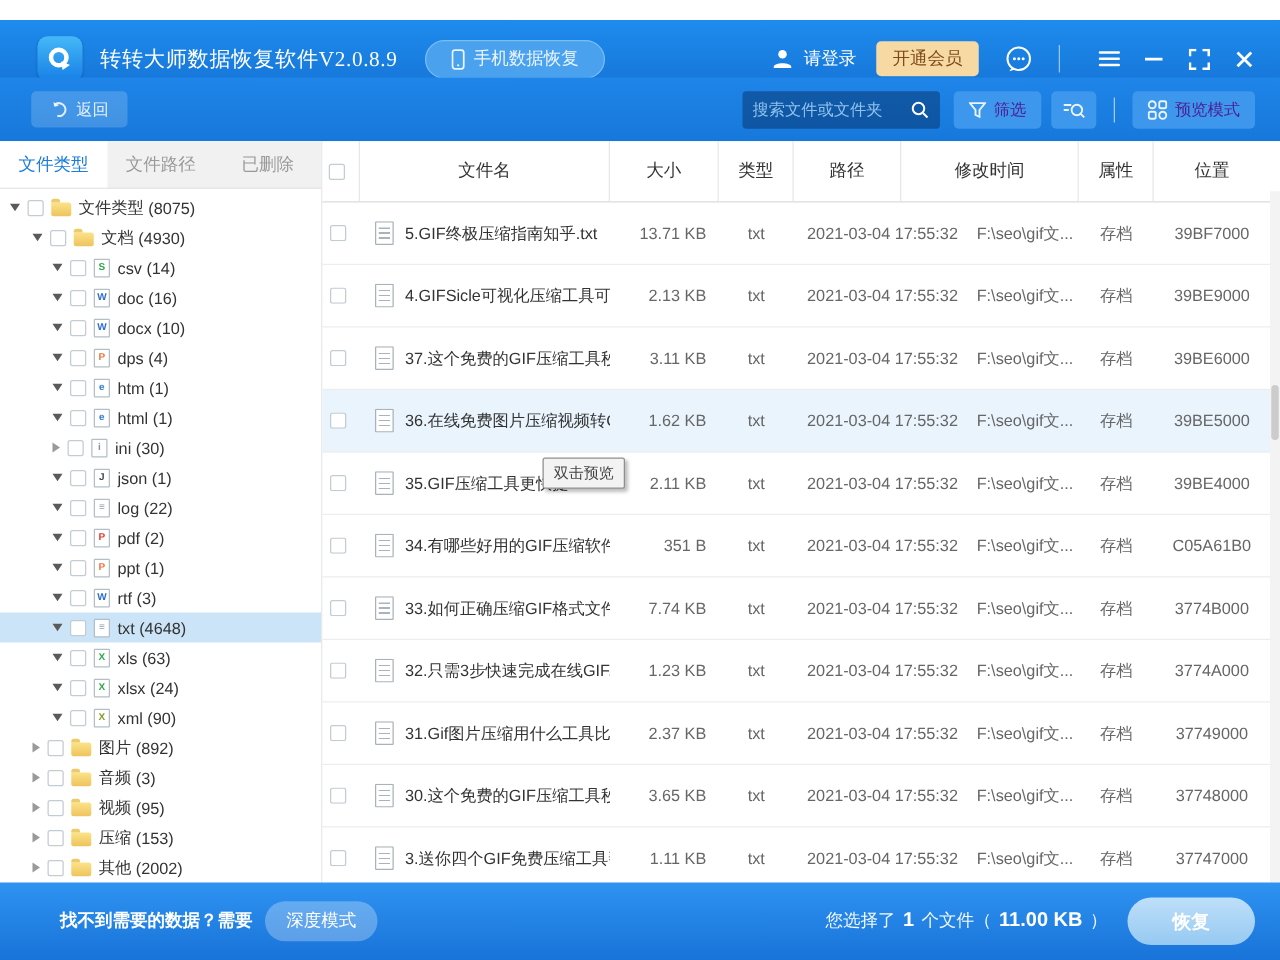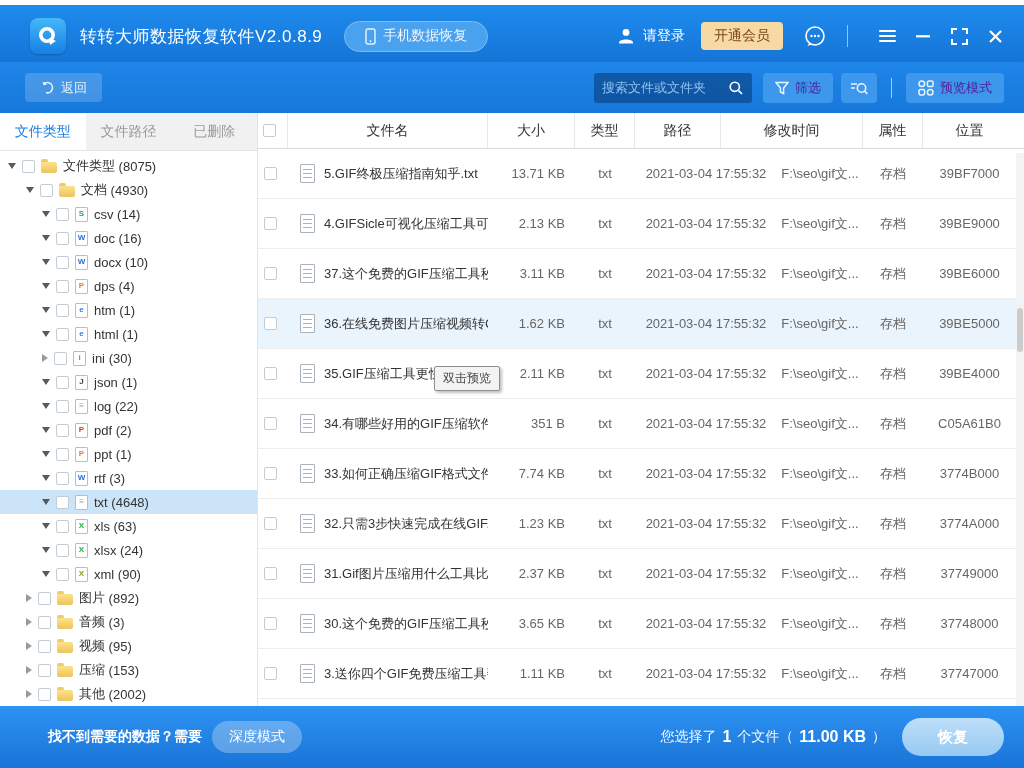--- a/index.html
+++ b/index.html
@@ -1,22 +1,22 @@
 <!DOCTYPE html>
 <html><head>
 <meta charset="utf-8">
 <style>
   * { margin:0; padding:0; box-sizing:border-box; }
   html,body { width:1024px; height:768px; overflow:hidden;
     font-family:"Liberation Sans","DejaVu Sans",sans-serif; background:#fff; }
 
   
-  .titlebar { position:absolute; left:0; top:5px; width:1024px; height:62px;
+  .titlebar { position:absolute; left:0; top:16px; width:1024px; height:62px;
     background:linear-gradient(180deg,#1e8cee 0%,#1472d4 100%);
-    display:flex; align-items:center; }
+    display:flex; align-items:center;font-family:Liberation Serif, serif; }
   .logo { width:36px; height:36px; margin-left:30px; border-radius:8px;
     background:linear-gradient(180deg,#45b8f7,#167fe6);
     display:flex; align-items:center; justify-content:center; box-shadow:0 1px 2px rgba(0,0,0,.2); }
   .app-title { color:#fff; font-size:17px; margin-left:14px; letter-spacing:.5px; }
   .phone-btn { margin-left:22px; height:31px; padding:0 20px; border-radius:16px;
     background:#4aa2ef; border:1px solid #79bdf5; color:#eaf5ff; font-size:14px;
     display:flex; align-items:center; gap:7px; cursor:pointer; }
   .tb-right { margin-left:auto; display:flex; align-items:center; margin-right:14px; }
   .login { display:flex; align-items:flex-end; gap:8px; color:#fff; font-size:14px; cursor:pointer; }
   .vip-btn { margin-left:16px; background:#f7d9a4; color:#7d4a1c; font-size:14px;
@@ -67,21 +67,21 @@
     border-radius:1px 2px 2px 2px; position:relative; flex:none; margin-right:6px; margin-top:2px; }
   .folder-ico::before { content:""; position:absolute; left:0; top:-3px; width:7px; height:3px;
     background:#eecb6a; border-radius:2px 2px 0 0; }
   .page-ico { width:13px; height:15px; background:#fff; border:1px solid #b4bec8; border-radius:1px;
     flex:none; margin-right:6px; display:flex; align-items:center; justify-content:center;
     font-size:8px; font-weight:bold; line-height:1; }
   .tlabel { overflow:hidden; text-overflow:ellipsis; }
 
   
   .main { position:absolute; left:258px; top:113px; width:766px; height:593px; background:#fff; }
-  .thead { display:flex; height:36px; border-bottom:1px solid #dcdcdc; align-items:stretch; }
+  .thead { display:flex; height:49px; border-bottom:1px solid #dcdcdc; align-items:stretch; }
   .th { display:flex; align-items:center; justify-content:center; font-size:14px; color:#333;
     border-right:1px solid #e7e7e7; }
   .th:last-child { border-right:none; }
   .c0{width:30px;} .c1{width:200px;} .c2{width:87px;} .c3{width:60px;}
   .c4{width:142px;} .c5{width:86px;} .c6{width:60px;} .c7{width:93px;}
   .trow { display:flex; height:50px; align-items:center; border-bottom:1px solid #ededed; cursor:pointer; }
   .trow.hl { background:#e9f4fd; }
   .td { font-size:13px; color:#666; display:flex; align-items:center; justify-content:center;
     overflow:hidden; white-space:nowrap; }
   .td.name { justify-content:flex-start; color:#333; gap:9px; padding-left:12px; }

